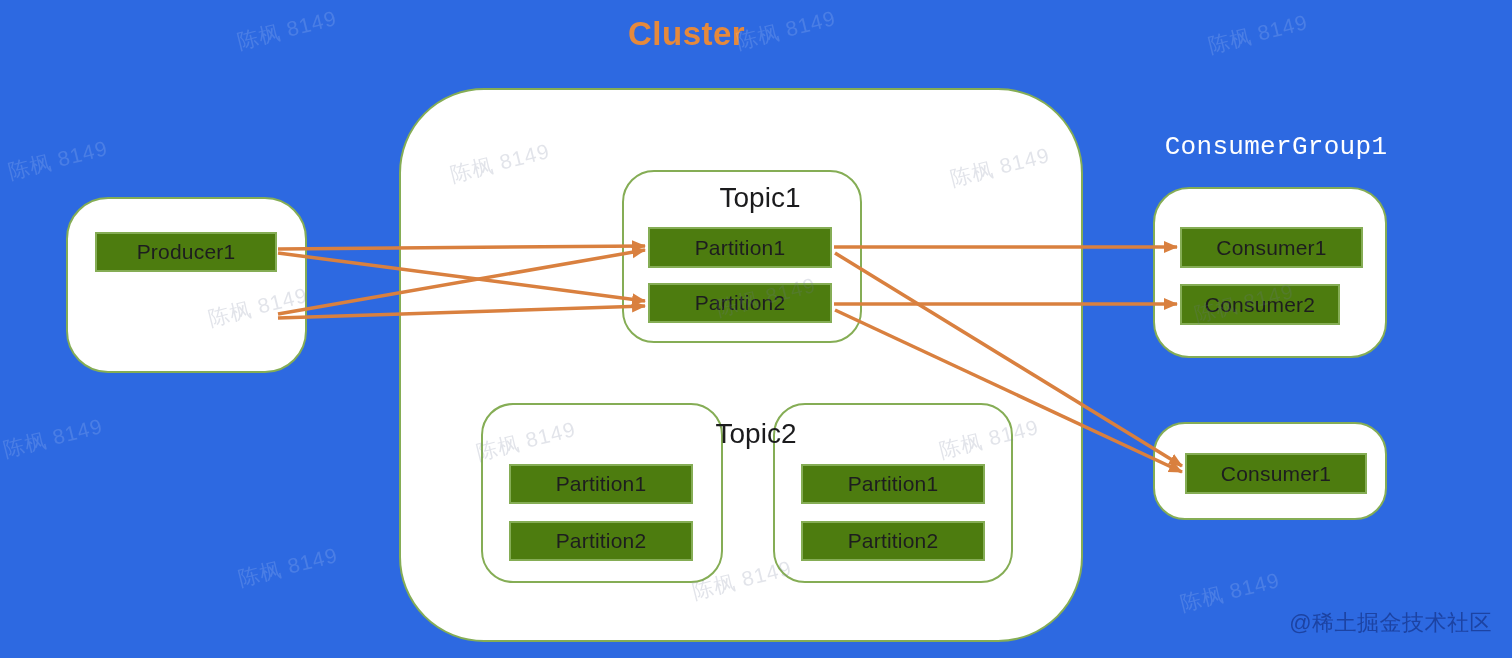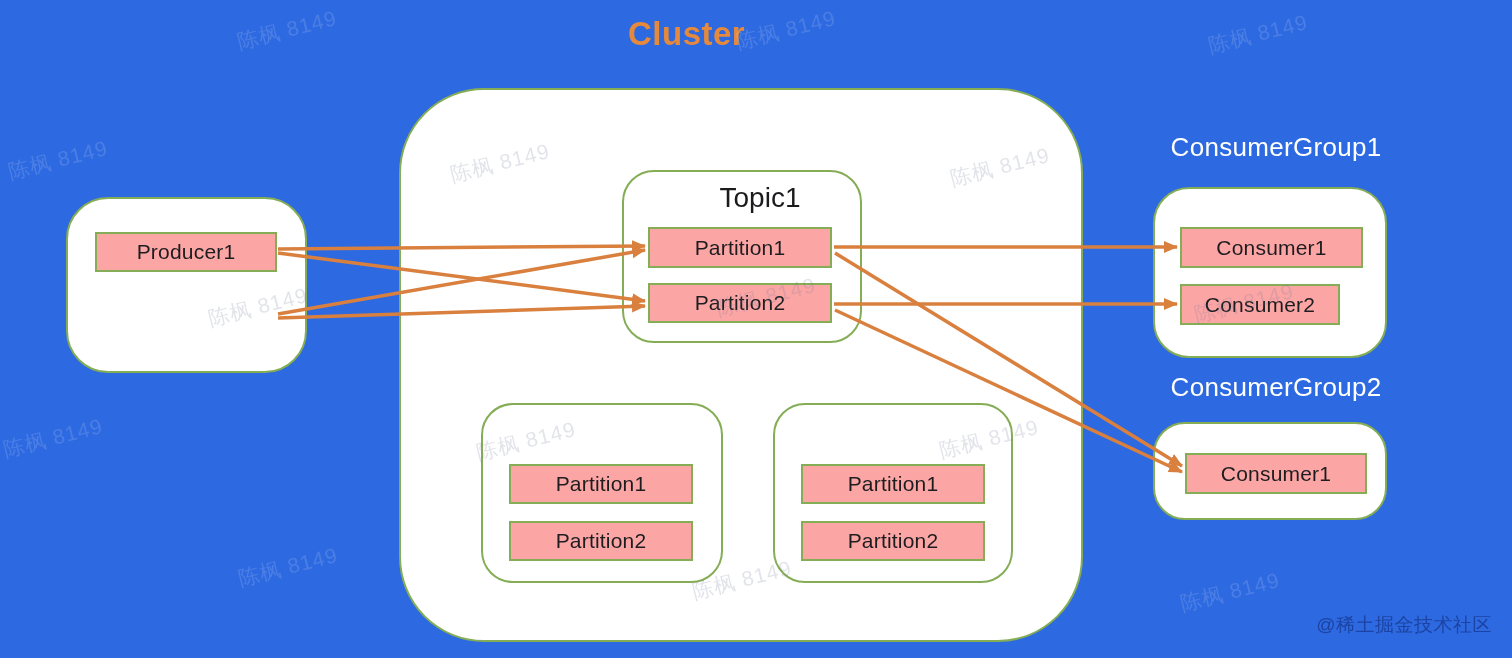--- a/index.html
+++ b/index.html
@@ -7,32 +7,32 @@
     position:relative;width:1512px;height:658px;overflow:hidden;
     background:#2d69e1;
     font-family:"Liberation Sans","DejaVu Sans",sans-serif;
   }
   
   .container-box{
     position:absolute;background:#ffffff;
     border:2px solid #85ad55;box-sizing:border-box;z-index:1;
   }
   .item-box{
-    position:absolute;background:#fca5a5;
+    position:absolute;background:#4d7c0f;
     border:2px solid #85ad55;box-sizing:border-box;
     display:flex;align-items:center;justify-content:center;
     font-size:21px;color:#1d1d1f;z-index:3;letter-spacing:.2px;
   }
   .topic-title{
     position:absolute;left:0;right:0;text-align:center;
     font-size:28px;color:#1b1b1d;font-weight:500;z-index:3;
   }
   .group-label{
     position:absolute;width:260px;text-align:center;
-    color:#ffffff;font-size:26px;font-weight:500;z-index:3;letter-spacing:.3px;
+    color:#ffffff;font-size:26px;font-weight:500;z-index:3;letter-spacing:.3px;font-family:Liberation Mono, monospace;
   }
   
   #cluster-title{position:absolute;left:628px;top:15px;font-size:33px;font-weight:700;color:#e5893c;z-index:3;letter-spacing:.5px;text-align:center;}
   #cluster-box{left:399px;top:88px;width:684px;height:554px;border-radius:85px;}
 
   #producer-group-box{left:66px;top:197px;width:241px;height:176px;border-radius:42px;}
   #producer1{left:95px;top:232px;width:182px;height:40px;}
   #producer2{left:95px;top:297px;width:182px;height:40px;}
 
   #topic1-box{left:622px;top:170px;width:240px;height:173px;border-radius:32px;}
@@ -66,21 +66,21 @@
     transform:translate(-50%,-50%) rotate(-14deg);font-weight:500;
   }
   .wm.light{color:rgba(255,255,255,0.14);}
   .wm.dark{color:rgba(110,122,148,0.20);}
 
   
   #arrow-layer{position:absolute;left:0;top:0;z-index:5;pointer-events:none;}
 
   
   #credit{
-    position:absolute;right:20px;bottom:20px;font-size:19px;z-index:6;
+    position:absolute;right:20px;bottom:20px;font-size:22px;z-index:6;
     color:rgba(13,33,105,0.52);letter-spacing:.5px;
   }
 </style>
 </head>
 <body>
 
 <div id="stage">
 
   <div id="cluster-title">Cluster</div>
 
@@ -88,33 +88,33 @@
 
   <div id="producer-group-box" class="container-box"></div>
   <div id="producer1" class="item-box">Producer1</div>
 
   <div id="topic1-box" class="container-box"></div>
   <div id="topic1-title" class="topic-title">Topic1</div>
   <div id="topic1-p1" class="item-box">Partition1</div>
   <div id="topic1-p2" class="item-box">Partition2</div>
 
   <div id="topic2-box" class="container-box"></div>
+  <div id="topic2-title" class="topic-title">Topic2</div>
   <div id="topic2-p1" class="item-box">Partition1</div>
   <div id="topic2-p2" class="item-box">Partition2</div>
 
   <div id="topic3-box" class="container-box"></div>
   <div id="topic3-p1" class="item-box">Partition1</div>
   <div id="topic3-p2" class="item-box">Partition2</div>
 
   <div id="cg1-label" class="group-label">ConsumerGroup1</div>
   <div id="cg1-box" class="container-box"></div>
   <div id="cg1-c1" class="item-box">Consumer1</div>
   <div id="cg1-c2" class="item-box">Consumer2</div>
 
-  <div id="cg2-label" class="group-label">ConsumerGroup2</div>
   <div id="cg2-box" class="container-box"></div>
   <div id="cg2-c1" class="item-box">Consumer1</div>
 
   <div id="watermark-layer">
       <span class="wm light" style="left: 287px; top: 30px;">陈枫 8149</span>
       <span class="wm light" style="left: 786px; top: 30px;">陈枫 8149</span>
       <span class="wm light" style="left: 1258px; top: 34px;">陈枫 8149</span>
       <span class="wm light" style="left: 58px; top: 160px;">陈枫 8149</span>
       <span class="wm dark" style="left: 500px; top: 163px;">陈枫 8149</span>
       <span class="wm dark" style="left: 1000px; top: 167px;">陈枫 8149</span>

